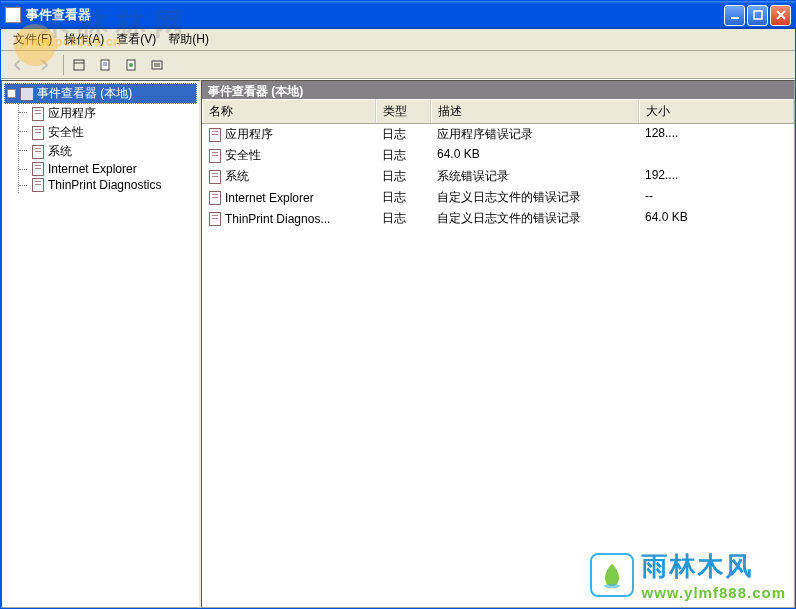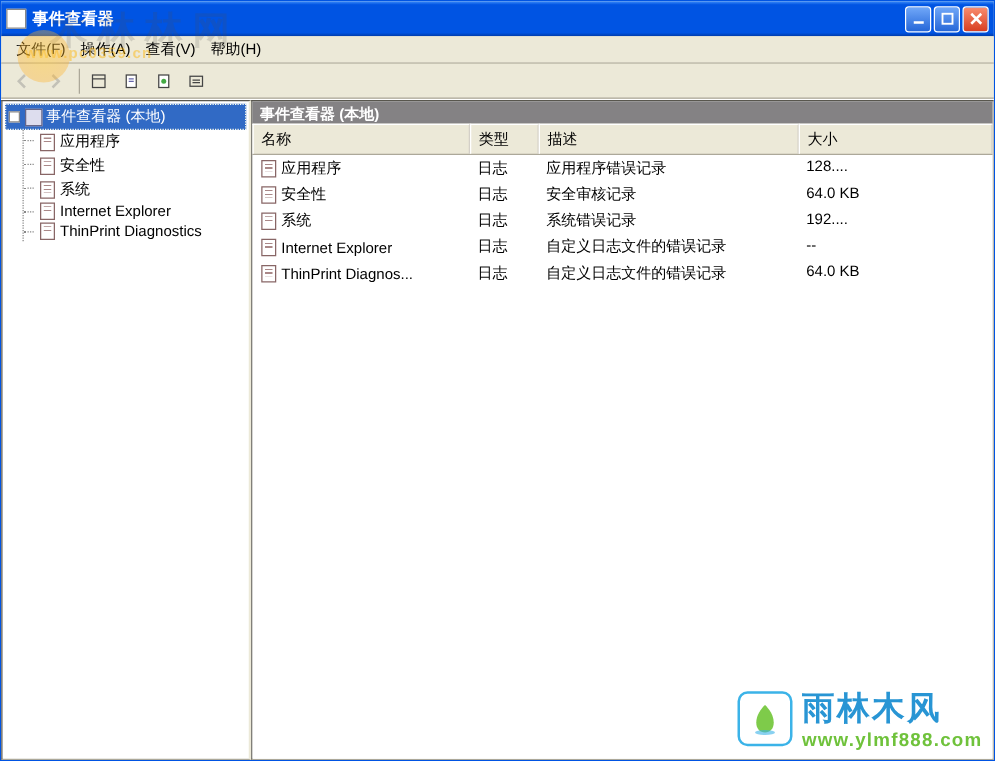--- a/index.html
+++ b/index.html
@@ -223,21 +223,20 @@
     <div class="cell col-size">128....</div>
           </div>
           <div class="list-row">
     <div class="cell col-name">
               <span class="node-icon">
                 <span class="log-ico"></span>
               </span>
               <span>安全性</span>
             </div>
     <div class="cell col-type">日志</div>
-    <div class="cell col-desc">安全审核记录</div>
     <div class="cell col-size">64.0 KB</div>
           </div>
           <div class="list-row">
     <div class="cell col-name">
               <span class="node-icon">
                 <span class="log-ico"></span>
               </span>
               <span>系统</span>
             </div>
     <div class="cell col-type">日志</div>

